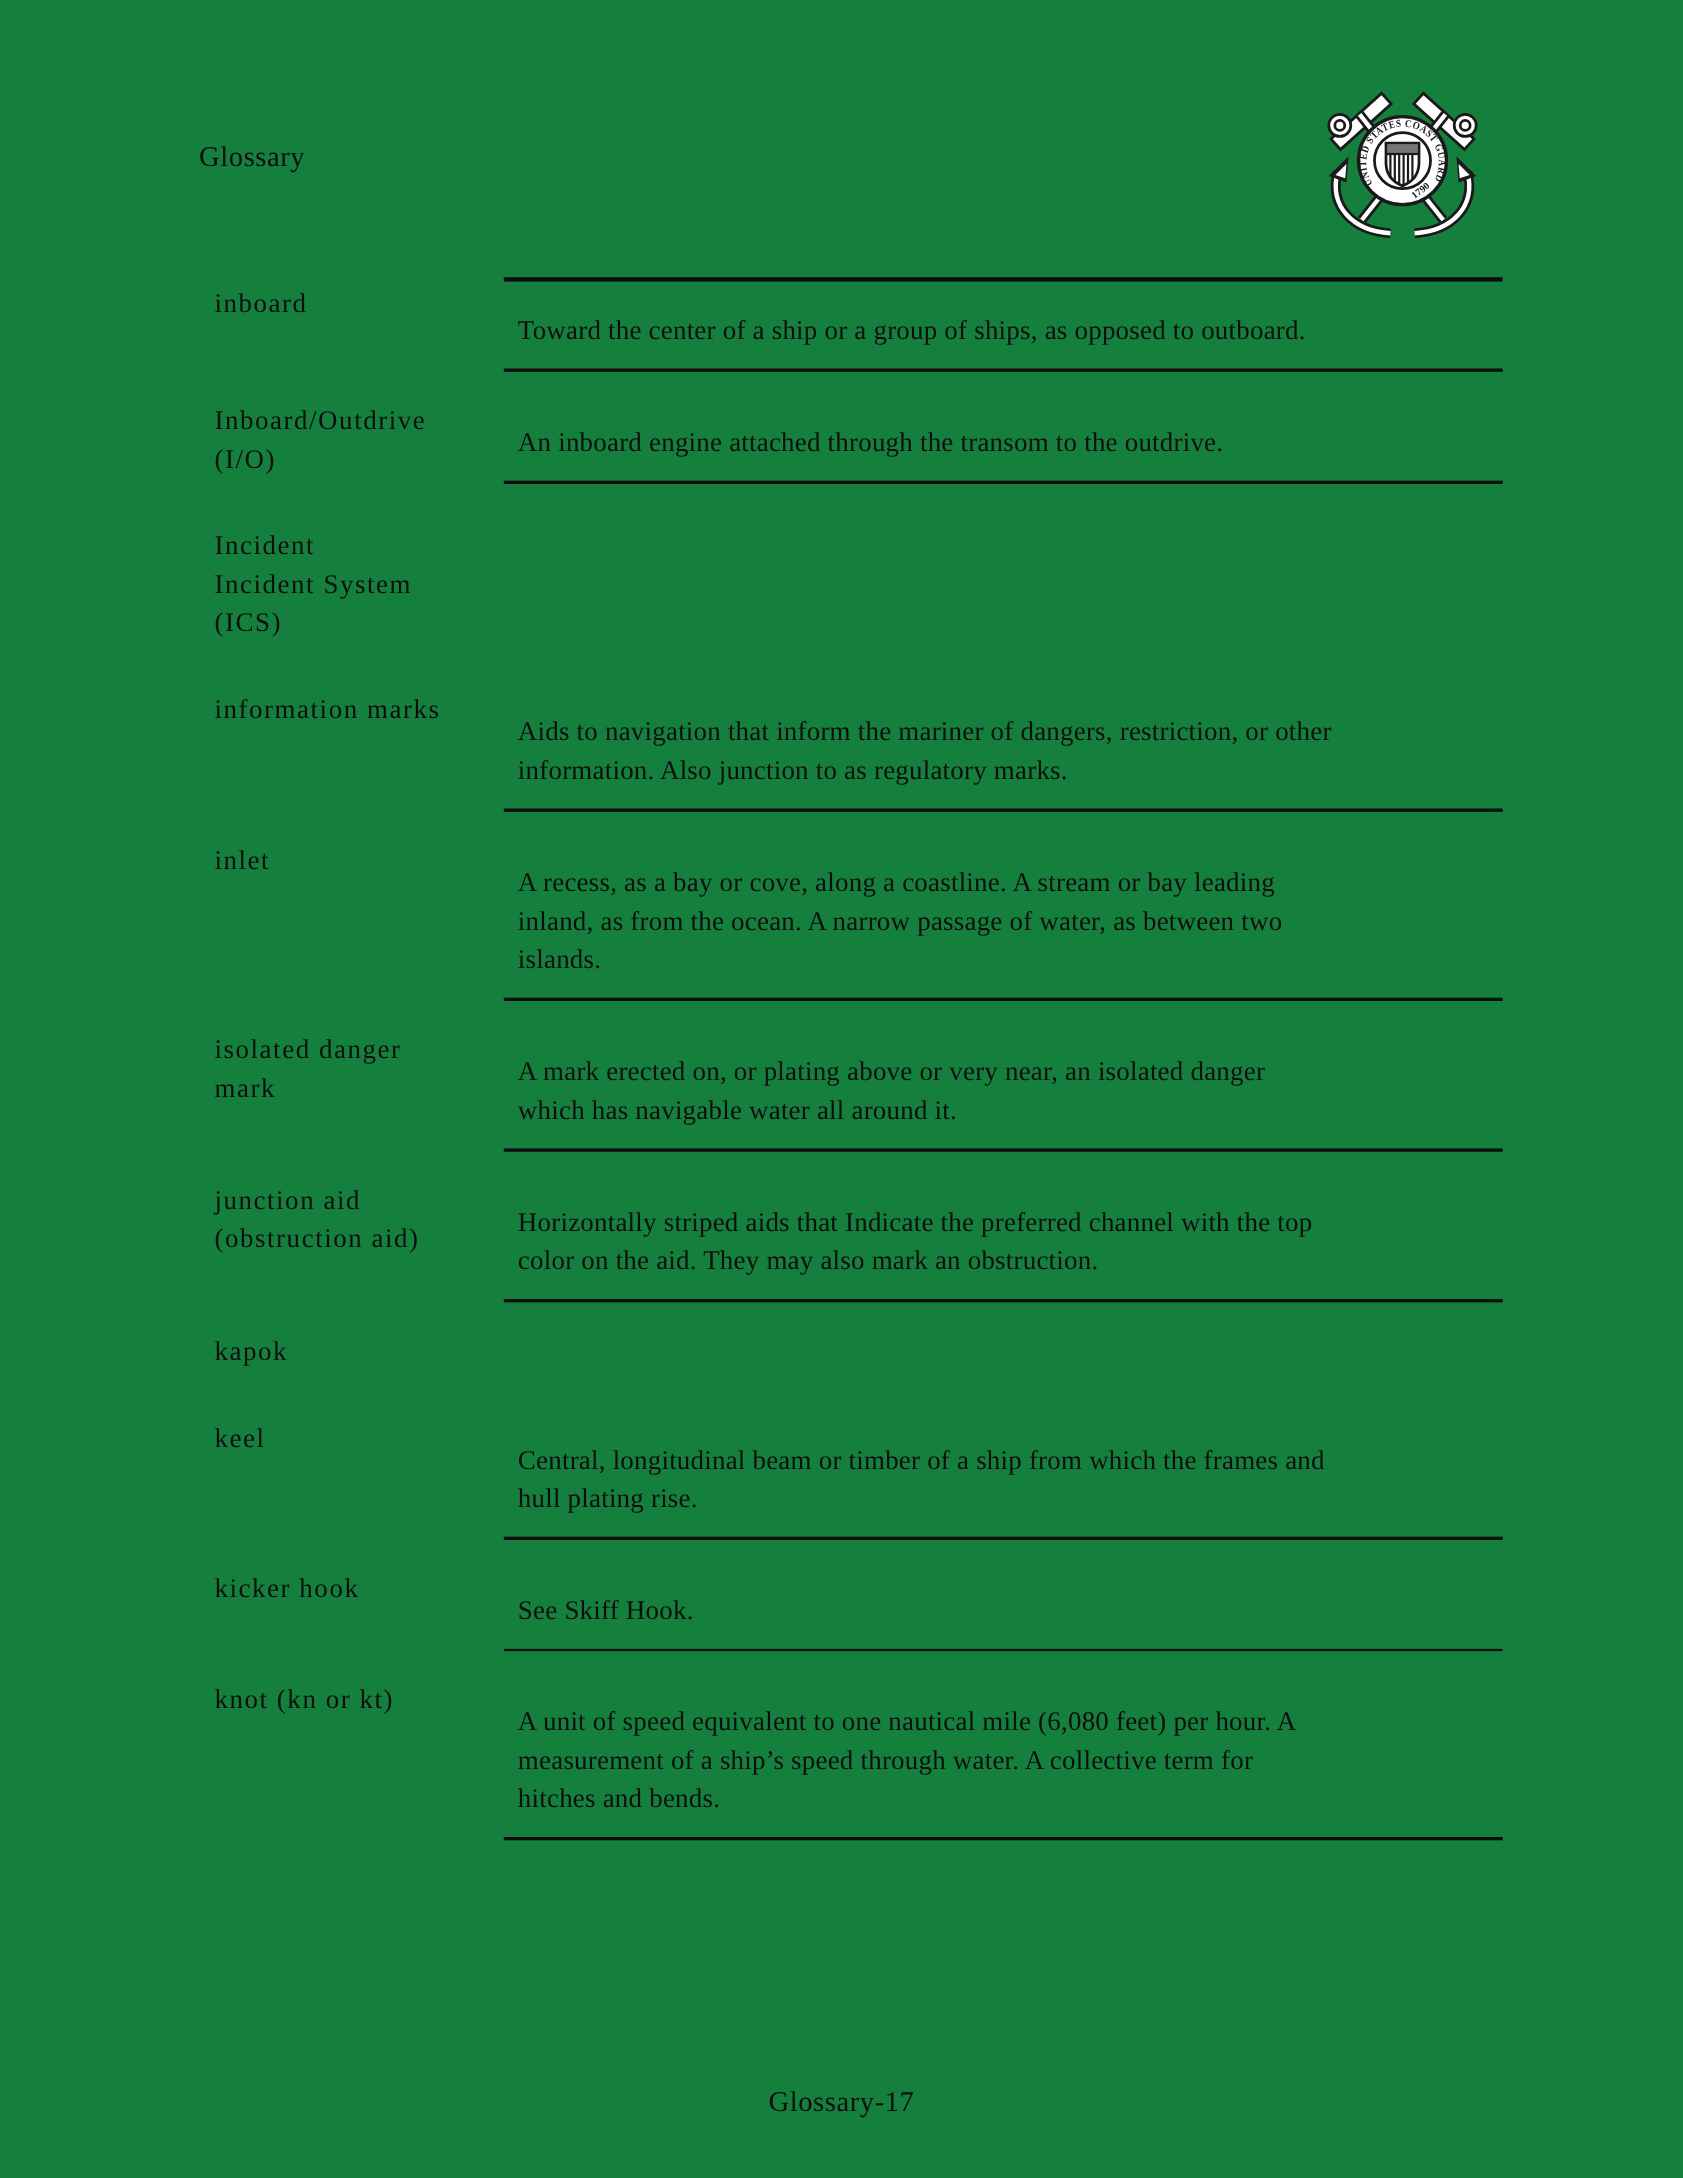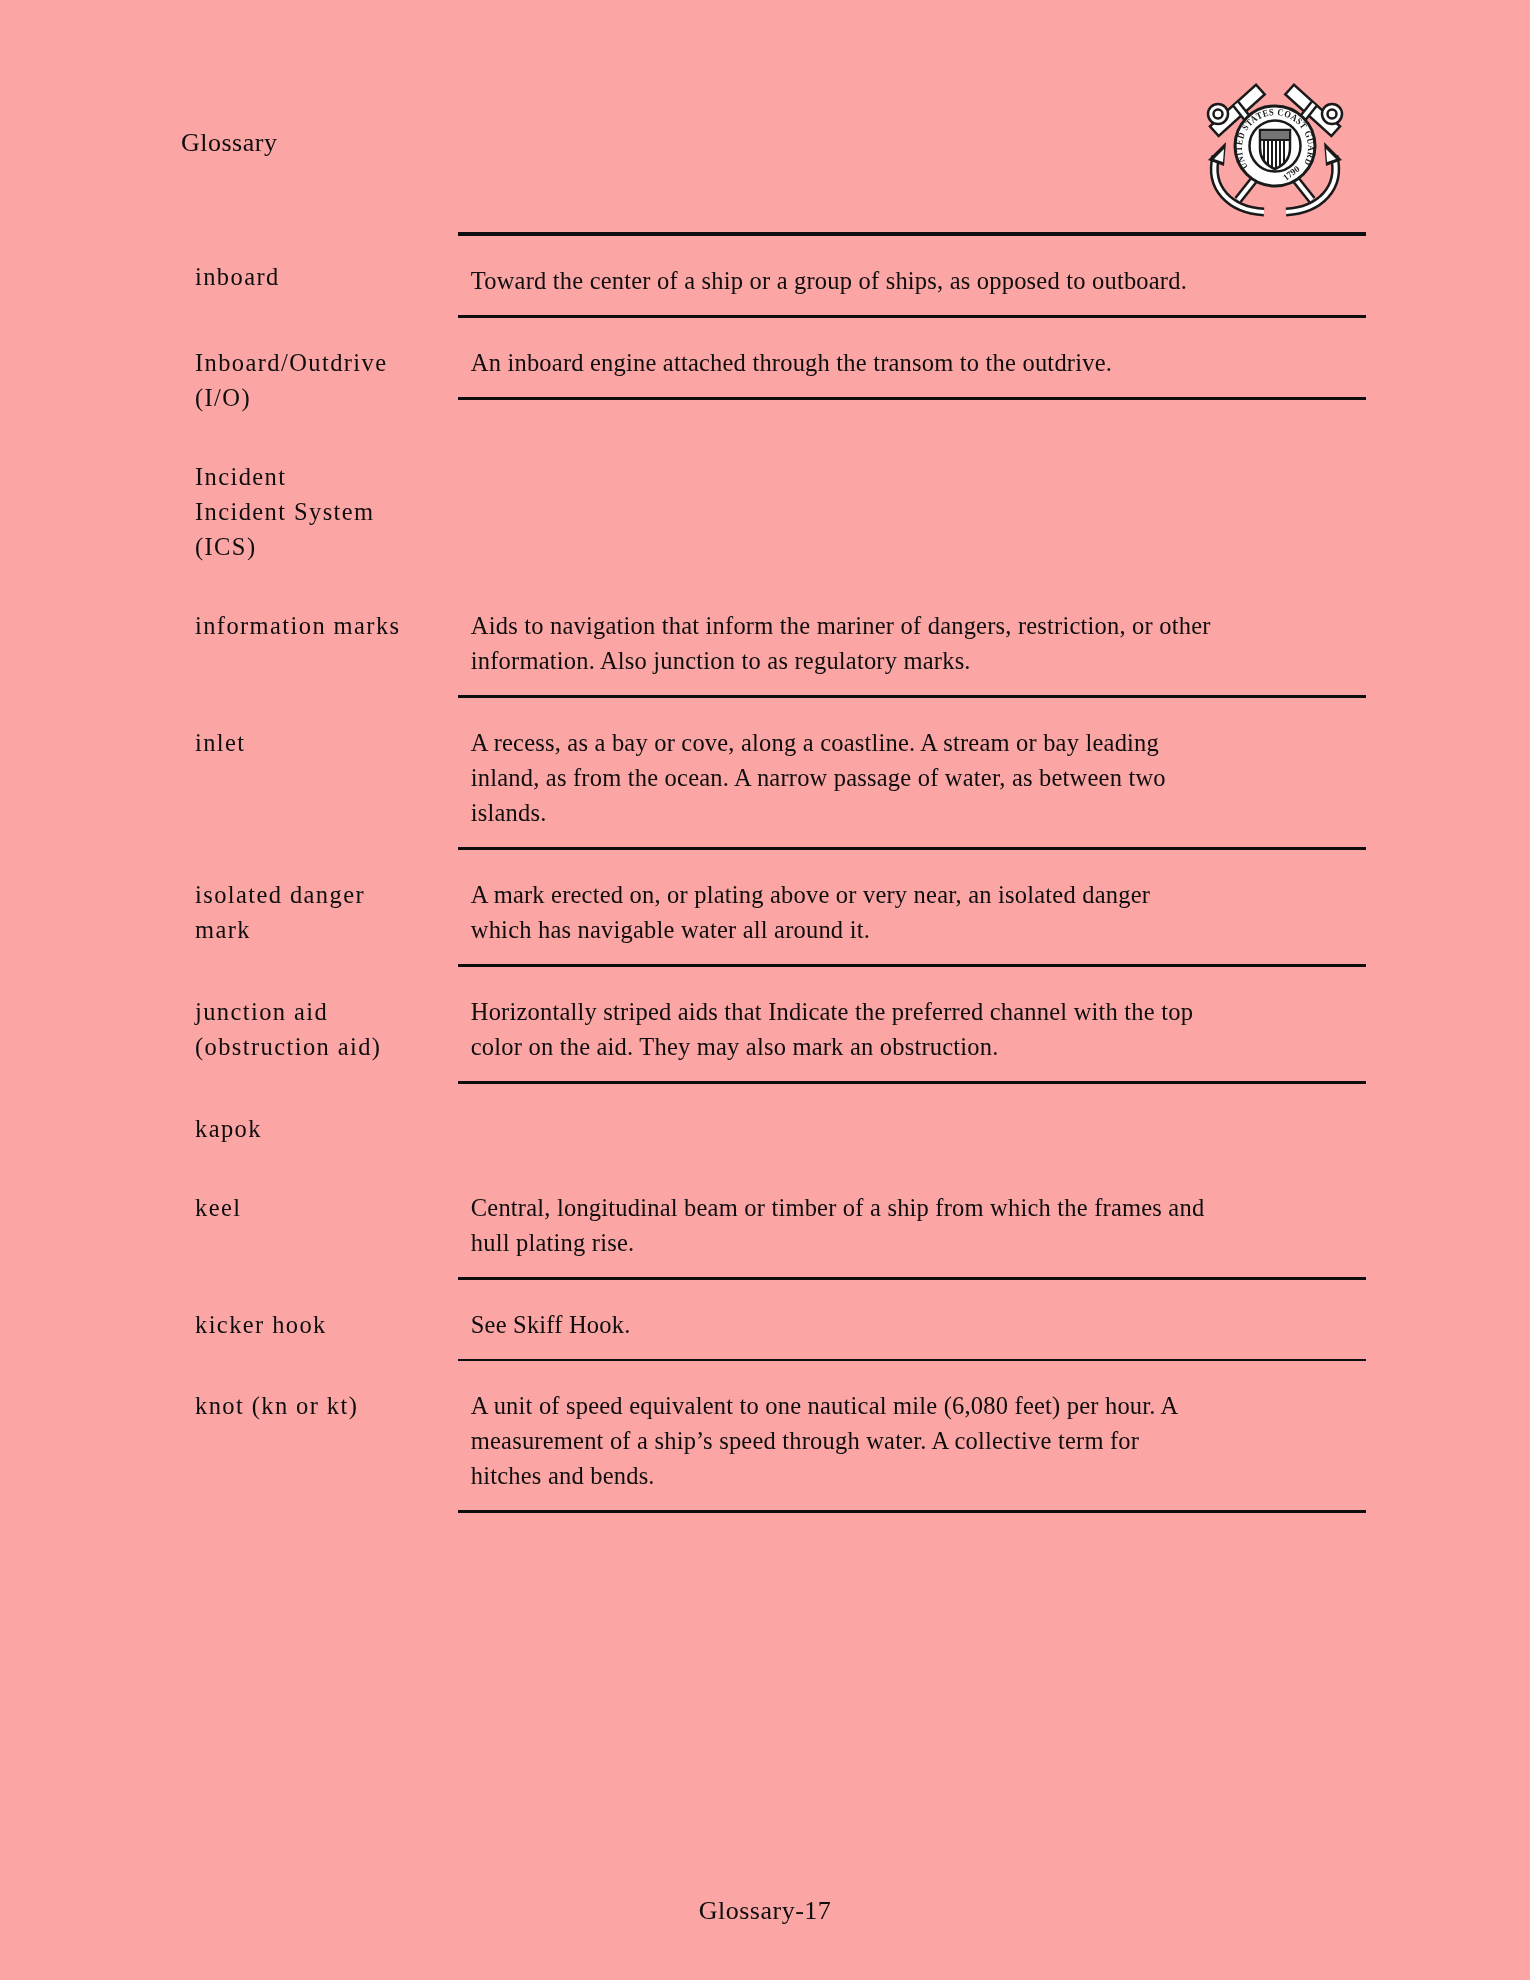--- a/index.html
+++ b/index.html
@@ -1,19 +1,19 @@
 <!DOCTYPE html>
 <html><head>
 <meta charset="utf-8">
 <style>
   html,body { margin:0; padding:0; background:#ffffff; }
   .page {
     position:relative;
     width:1530px; height:1980px;
-    background:#fca5a5;
+    background:#15803d;
     color:#0e0e0e;
     font-family:"Liberation Serif","DejaVu Serif",serif;
     overflow:hidden;
   }
   .header-title {
     position:absolute;
     left:181px; top:128px;
     font-size:26px;
     letter-spacing:0.5px;
   }
@@ -38,20 +38,21 @@
   }
   .g-def {
     width:916px;
     box-sizing:border-box;
     border-bottom:3px solid #0e0e0e;
     padding:27px 10px 17px 13px;
     font-size:24.5px;
     line-height:35px;
     letter-spacing:0.2px;
     white-space:pre-line;
+    margin-top:20px;
   }
   .g-row:first-child .g-def { border-top:4px solid #0e0e0e; }
   .g-row.thin .g-def { border-bottom-width:2px; }
   .footer-text {
     position:absolute;
     left:0; top:1896px;
     width:100%;
     text-align:center;
     font-size:26px;
     letter-spacing:0.5px;

